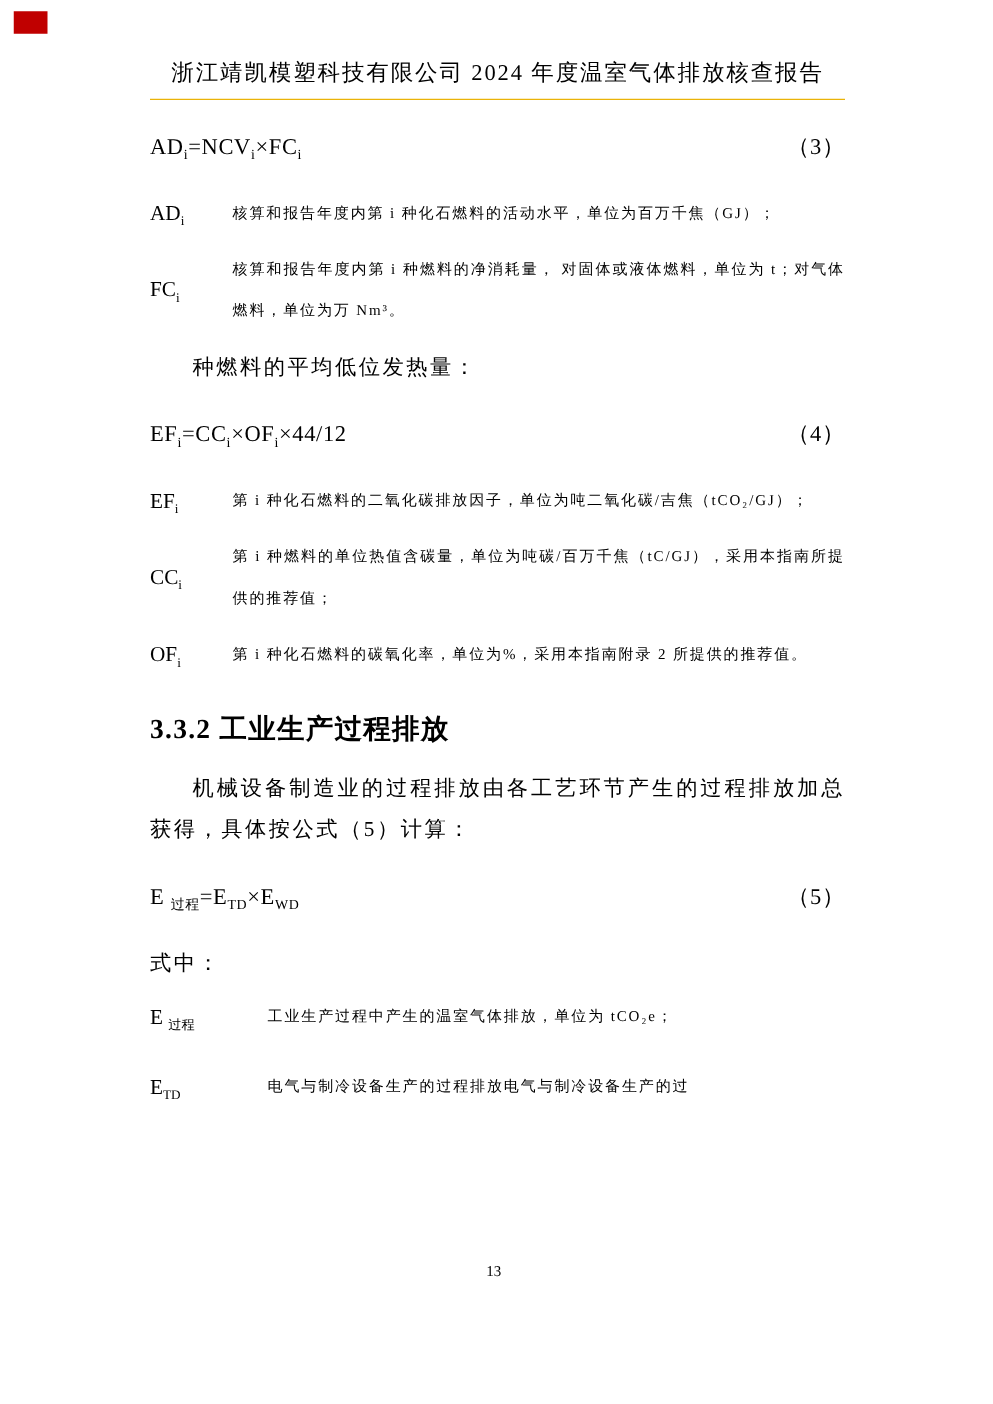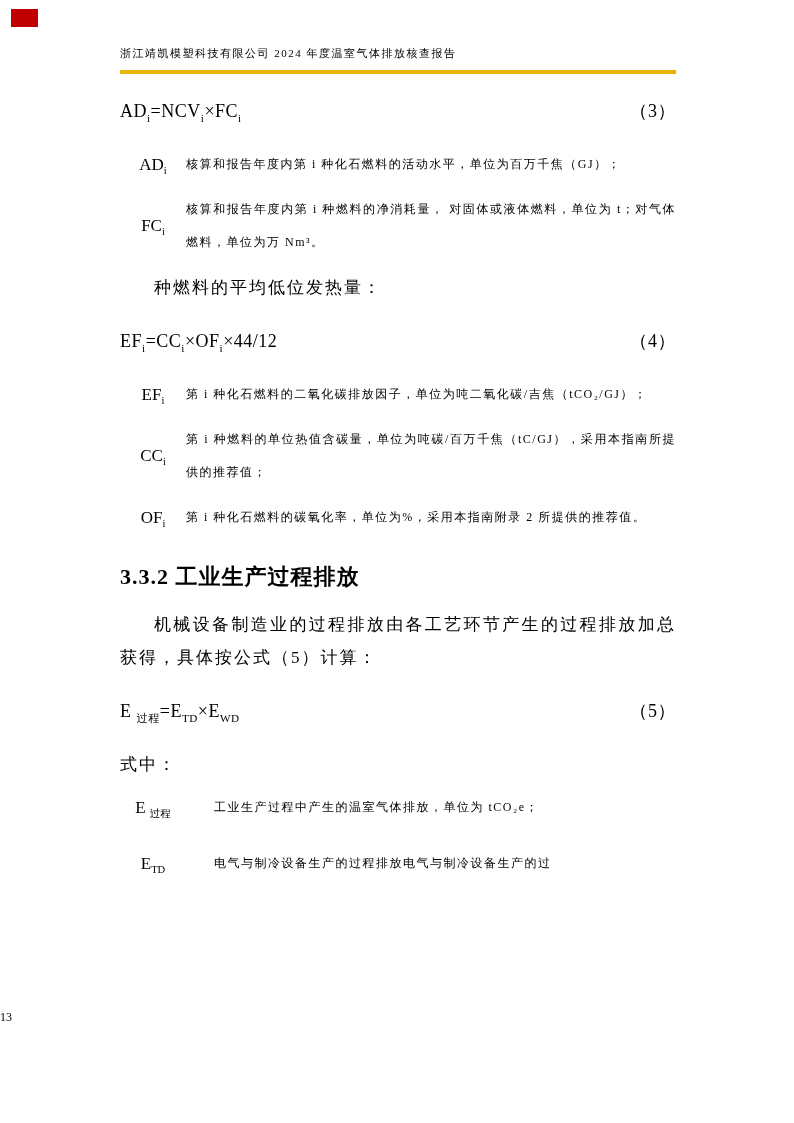--- a/index.html
+++ b/index.html
@@ -14,41 +14,41 @@
     overflow:hidden;
   }
   .red-mark {
     position:absolute; left:11px; top:9px;
     width:27px; height:18px;
   }
   .content {
     position:absolute; left:120px; top:46px; width:556px;
   }
   .header-title {
-    font-size:11px;
+    text-align:center;
+    font-size:18px;
     letter-spacing:1.5px;
     padding-bottom:9px;
-    border-bottom:4px solid #eab308;
+    border-bottom:1px solid #eab308;
     white-space:nowrap;
   }
   .formula-row {
     display:flex; justify-content:space-between; align-items:center;
     font-size:18px;
     margin:25px 0 25px 0;
     letter-spacing:0.5px;
   }
   sub { font-size:0.62em; line-height:0; }
   .def-row {
     display:flex; align-items:center;
     margin-bottom:12px;
   }
   .def-row .term {
     width:66px; flex:none;
     font-size:17px;
-    text-align:center;
   }
   .def-row .def {
     flex:1;
     font-size:12px;
     line-height:33px;
     letter-spacing:1.5px;
     text-align:justify;
     text-justify:inter-character;
   }
   .para {
@@ -62,21 +62,21 @@
   .para.indent { text-indent:2em; }
   .section-heading {
     font-size:22px;
     font-weight:bold;
     letter-spacing:1px;
     margin:28px 0 16px 0;
   }
   .defs-last .def-row { margin-bottom:23px;gap:28px; }
   .footer {
     position:absolute; left:0; right:4px; top:1010px;
-    text-align:left;
+    text-align:center;
     font-size:12px;
   }
 </style>
 </head>
 <body>
 
 <div class="page">
 
   <div class="red-mark" style="background: rgb(192, 0, 0);"></div>
 

